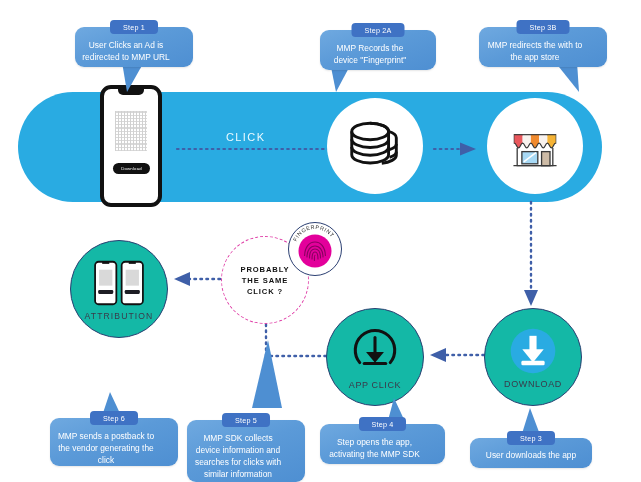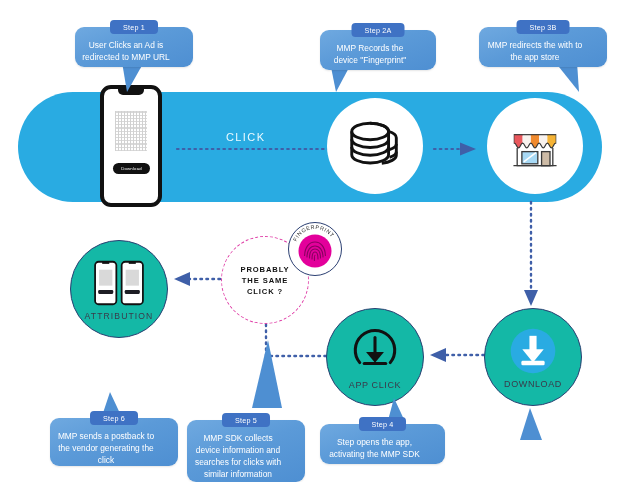--- a/index.html
+++ b/index.html
@@ -306,20 +306,24 @@
   </svg>
 
   <div class="callout" style="left:479px;top:27px;width:128px;height:40px;">
     <div class="step">Step 3B</div>
     <div class="body">MMP redirects the with to the app store</div>
   </div>
   <svg class="abs" style="left:555px;top:62px;z-index:8;" width="32" height="32">
     <polygon points="0,0 22,0 24,30" fill="#4e8fd2"></polygon>
   </svg>
 
+  <div class="callout" style="left:470px;top:438px;width:122px;height:30px;">
+    <div class="step">Step 3</div>
+    <div class="body" style="padding:12px 6px 6px 6px;">User downloads the app</div>
+  </div>
   <svg class="abs" style="left:514px;top:408px;z-index:8;" width="30" height="34">
     <polygon points="16,0 28,32 6,32" fill="#4e8fd2"></polygon>
   </svg>
 
   <div class="callout" style="left:320px;top:424px;width:125px;height:40px;">
     <div class="step">Step 4</div>
     <div class="body">Step opens the app, activating the MMP SDK</div>
   </div>
   <svg class="abs" style="left:382px;top:398px;z-index:8;" width="30" height="32">
     <polygon points="12,0 26,30 4,30" fill="#4e8fd2"></polygon>

